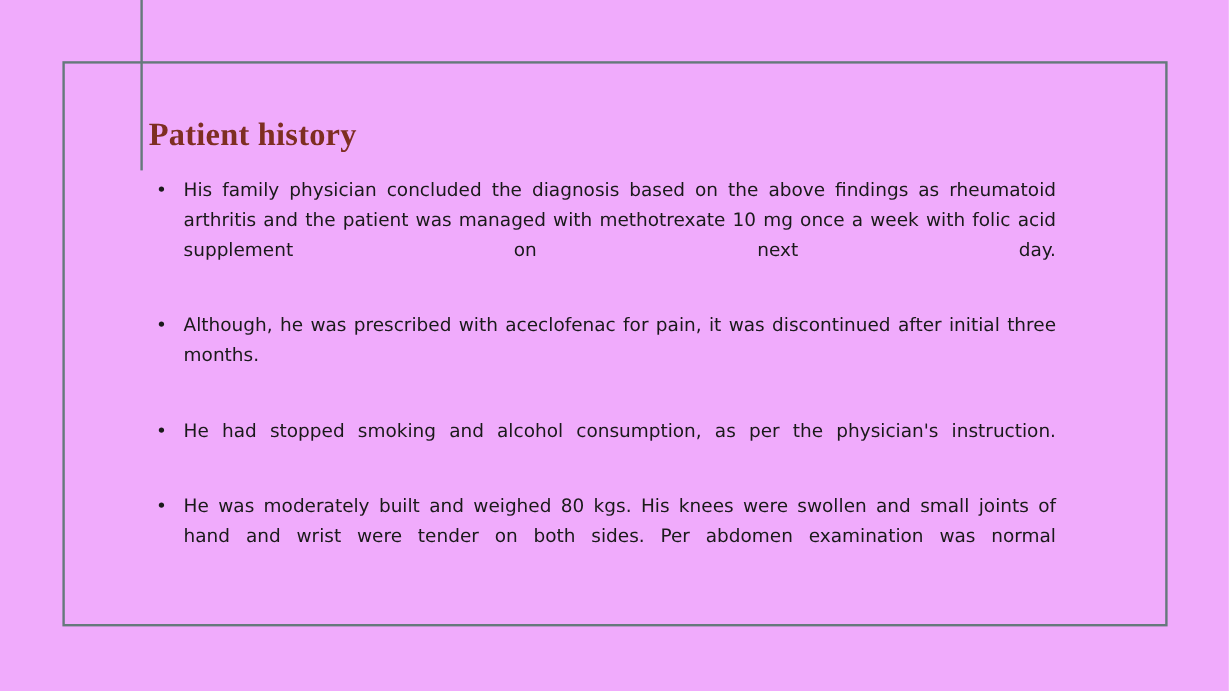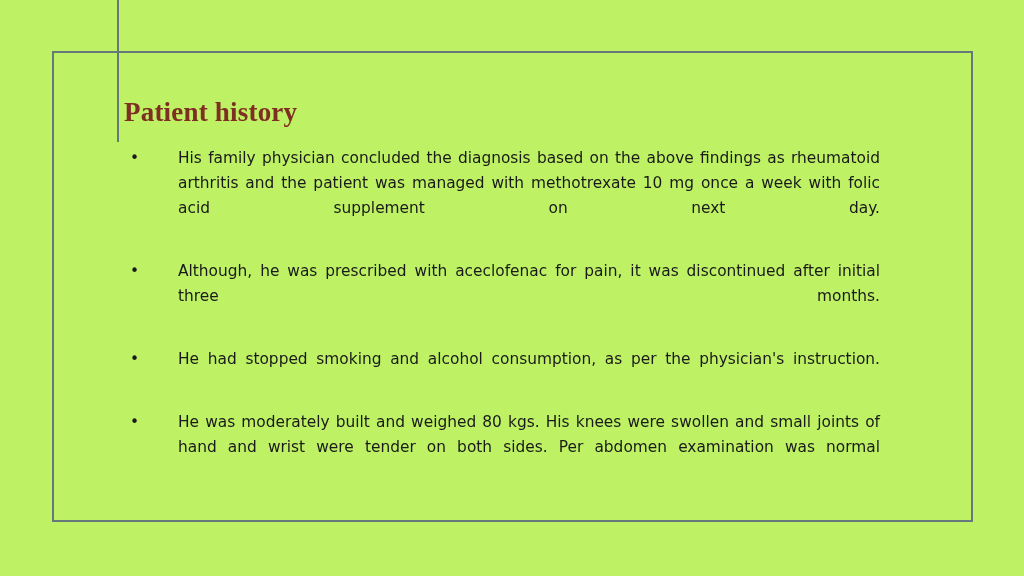--- a/index.html
+++ b/index.html
@@ -11,21 +11,21 @@
     width: 1024px;
     height: 576px;
     overflow: hidden;
     font-family: "Liberation Sans", sans-serif;
   }
 
   #slide {
     position: relative;
     width: 1024px;
     height: 576px;
-    background: #bef264;
+    background: #f0abfc;
   }
 
   
   #accent-rule {
     position: absolute;
     left: 117px;
     top: 0px;
     width: 2px;
     height: 142px;
     background: #65797b;
@@ -90,21 +90,20 @@
     top: 0;
     width: 14px;
     font-size: 15.4px;
     line-height: 25px;
     color: #1a1a1a;
     text-align: left;
   }
 
   .bullet-item .btext {
     display: block;
-    margin-left: 25px;
   }
 
   
   .bullet-item .btext::after {
     content: "";
     display: inline-block;
     width: 100%;
   }
 </style>
 </head>

